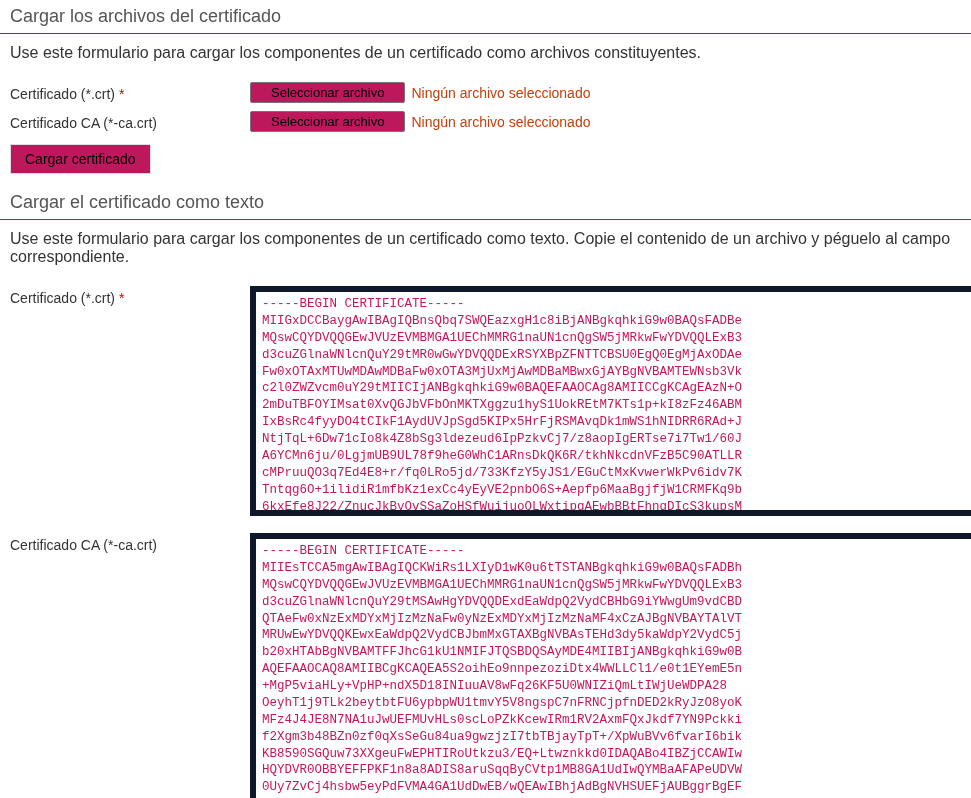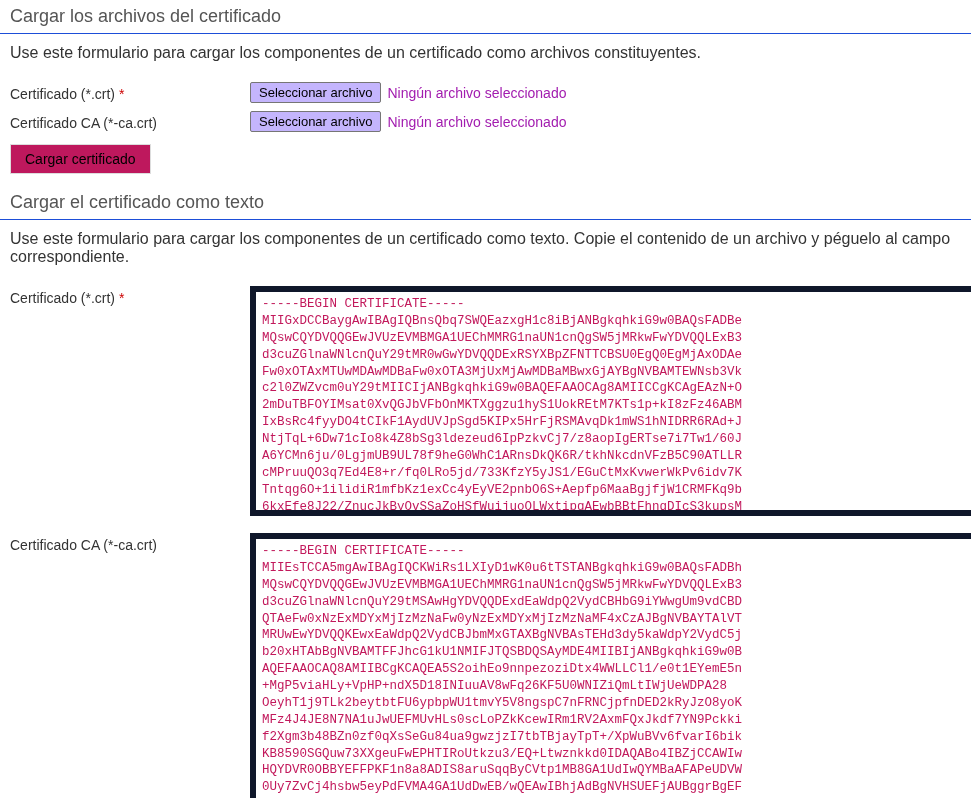--- a/index.html
+++ b/index.html
@@ -46,29 +46,29 @@
       flex: 1;
     }
     .file-input-wrapper {
       display: flex;
       align-items: center;
       gap: 6px;
     }
     .file-button {
       font-family: Arial, sans-serif;
       font-size: 13px;
-      padding: 2px 8px;
-      background: #c4b5fd;
+      padding: 2px 20px;
+      background: #be185d;
       border: 1px solid #767676;
       border-radius: 2px;
       cursor: pointer;
     }
     .file-status {
       font-size: 14px;
-      color: #a21caf;
+      color: #c2410c;
     }
     .submit-button {
       font-family: inherit;
       font-size: 14px;
       padding: 6px 14px;
       background: #be185d;
       border: 1px solid #ddd;
       cursor: pointer;
       margin: 8px 10px 12px 10px;
     }

